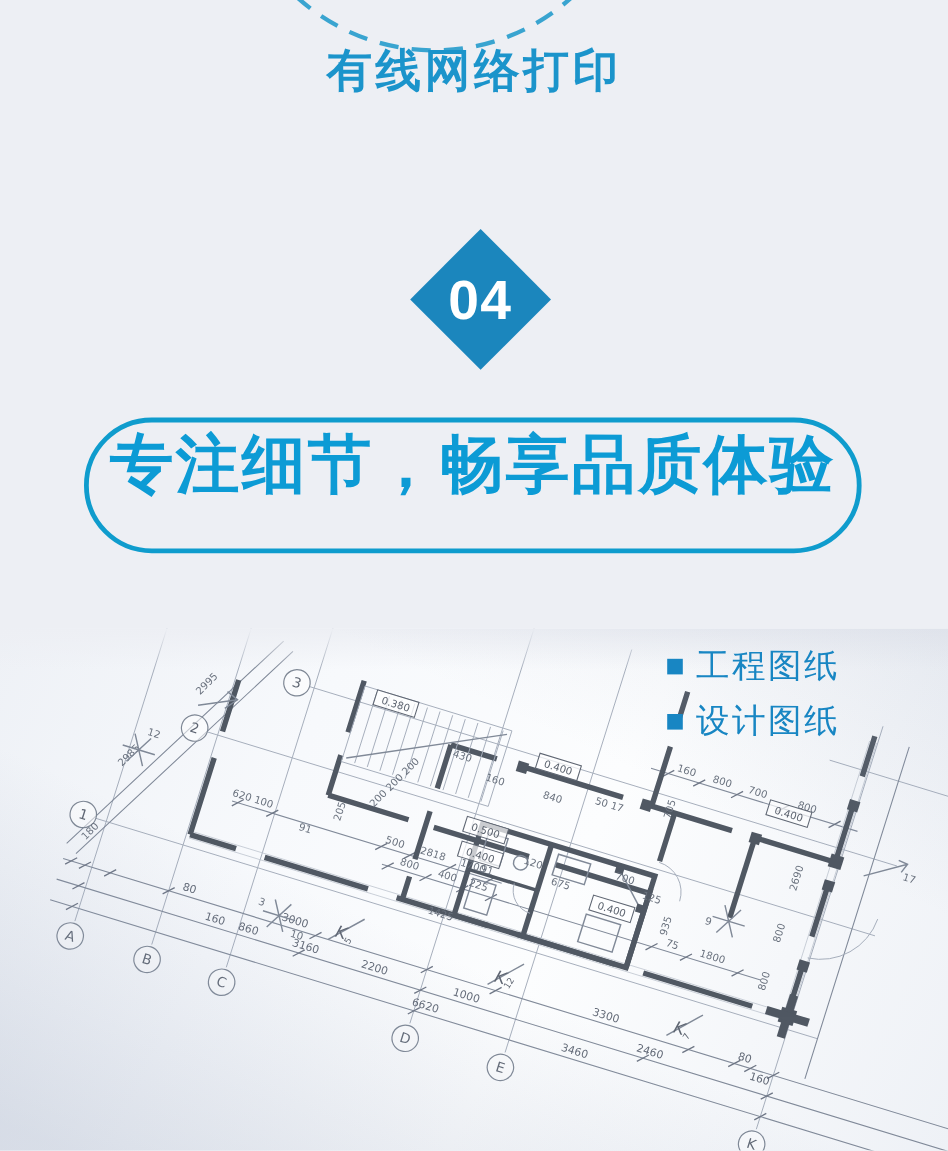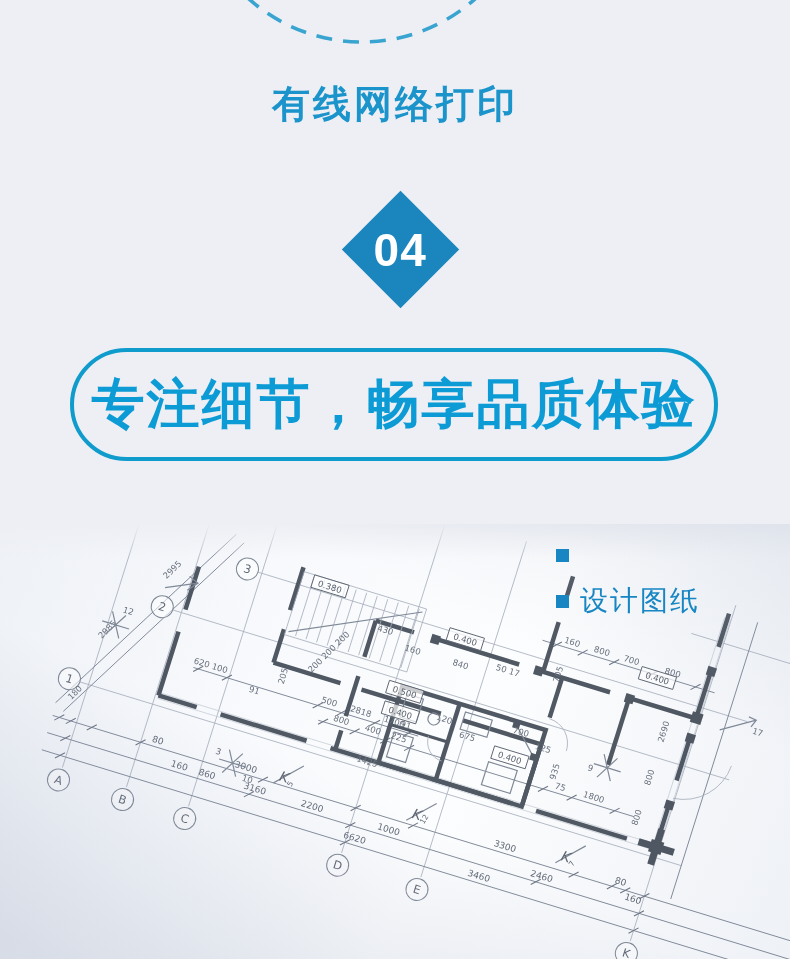--- a/index.html
+++ b/index.html
@@ -2,33 +2,33 @@
 <html><head>
 <meta charset="utf-8">
 <style>
   * { margin:0; padding:0; box-sizing:border-box; }
   body { background:#edeff4; font-family:"Liberation Sans","DejaVu Sans",sans-serif; }
   .page { position:relative; width:790px; height:959px; background:#edeff4; overflow:hidden; }
 
   .arc-svg { position:absolute; top:0; left:0; width:790px; height:120px; }
 
   .title { position:absolute; top:34px; left:0; width:100%; text-align:center;
-           font-size:38px; font-weight:bold; color:#1b94cb; letter-spacing:3px;margin-top:45px; }
+           font-size:38px; font-weight:bold; color:#1b94cb; letter-spacing:3px; }
   .subtitle { position:absolute; top:105px; left:0; width:100%; text-align:center;
               font-size:22px; color:#3f444c; letter-spacing:1px; }
 
   .diamond { position:absolute; left:359px; top:208px; width:83px; height:83px;
              background:#1b86bd; transform:rotate(45deg); display:flex;
              align-items:center; justify-content:center; }
   .diamond span { transform:rotate(-45deg); color:#ffffff; font-size:46px;
                   font-weight:bold; letter-spacing:1px; }
 
   .pill { position:absolute; left:70px; top:348px; width:648px; height:113px;
           border:4px solid #0f9ccd; border-radius:60px; display:flex;
-          align-items:center; justify-content:center; }
+          align-items:flex-start; justify-content:center; }
   .pill span { font-size:53px; font-weight:bold; color:#0c9bd5; letter-spacing:2px;
                white-space:nowrap; }
 
   .photo { position:absolute; left:0; top:524px; width:790px; height:435px;
            background:linear-gradient(115deg,#eef1f6 0%,#f7f9fc 30%,#fcfdfe 58%,#eef1f6 100%); }
   .photo::before { content:""; position:absolute; left:0; top:0; right:0; height:34px;
            background:linear-gradient(180deg,#edeff4,rgba(237,239,244,0)); z-index:2; pointer-events:none; }
   .photo::after { content:""; position:absolute; inset:0; z-index:2; pointer-events:none;
            background:linear-gradient(205deg,rgba(150,163,188,0.16),rgba(255,255,255,0) 30%,rgba(255,255,255,0) 58%,rgba(148,161,186,0.30) 97%); }
   .plan-svg { position:absolute; left:0; top:0; width:790px; height:435px; opacity:.88; }
@@ -279,20 +279,21 @@
           <text class="dims" x="653" y="58">17</text>
           <path class="mid" d="M44,90 L74,76 M66,86 L74,76 L64,72"></path>
         </g>
 
       </g>
     </svg>
 
     <div class="legend">
       <div class="legend-row">
         <span class="legend-bullet"></span>
+        <span class="legend-label">工程图纸</span>
       </div>
       <div class="legend-row">
         <span class="legend-bullet"></span>
         <span class="legend-label">设计图纸</span>
       </div>
     </div>
   </div>
 
 </div>
 

